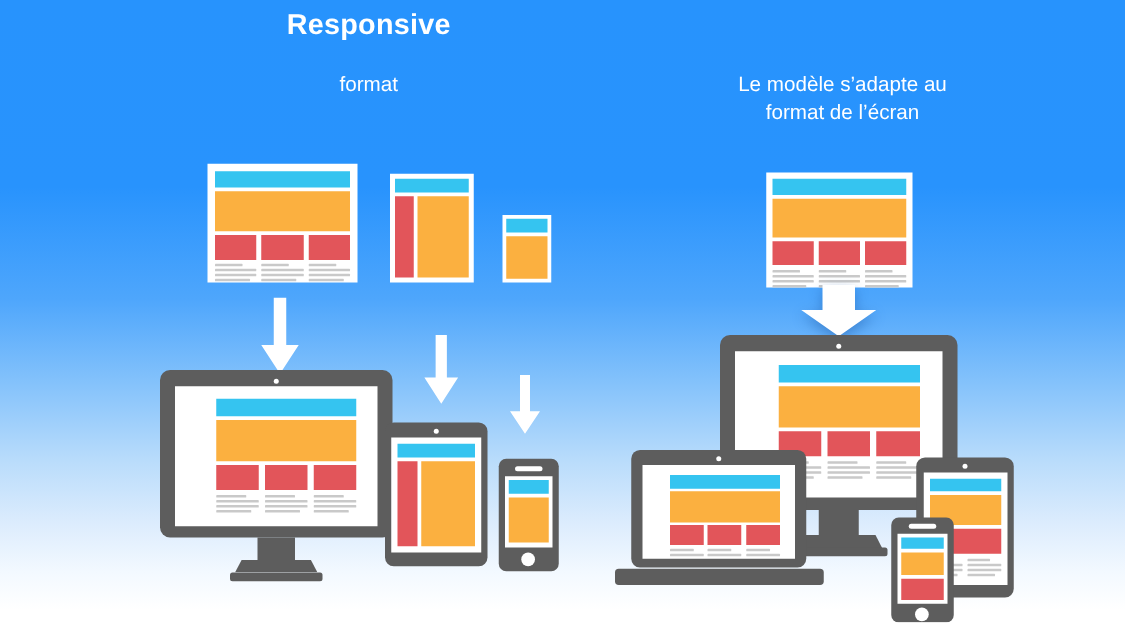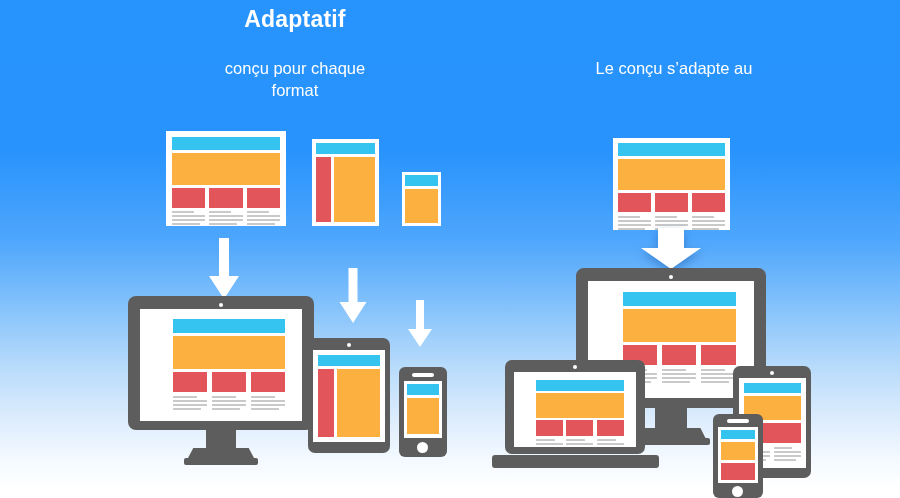--- a/index.html
+++ b/index.html
@@ -48,24 +48,23 @@
 
   
   .arrow{position:absolute;}
   .arrow svg{display:block;}
 </style>
 </head>
 <body>
 
 <div class="stage">
 
-  <div class="col-title" style="left:115px;top:6px;">Adaptatif</div>
+  <div class="col-title" style="left:115px;top:6px;">Responsive</div>
 
   <div class="col-sub" style="left:115px;top:57px;">
-    <div>conçu pour chaque</div>
     <div>format</div>
   </div>
 
   <div class="page" style="left:166px;top:131px;width:120px;height:95px;padding:5px;">
     <div class="bar-cyan" style="left:6px;top:6px;width:108px;height:13px;"></div>
     <div class="bar-orange" style="left:6px;top:22px;width:108px;height:32px;"></div>
     <div class="bar-red" style="left:6px;top:57px;width:33px;height:20px;"></div>
     <div class="bar-red" style="left:43px;top:57px;width:34px;height:20px;"></div>
     <div class="bar-red" style="left:81px;top:57px;width:33px;height:20px;"></div>
     <div class="lines" style="left:6px;top:80px;width:33px;gap:2px;">
@@ -163,21 +162,22 @@
     <div class="speaker" style="left:412px;top:373px;width:22px;height:4px;"></div>
     <div class="screen" style="left:404px;top:381px;width:38px;height:57px;">
       <div class="bar-cyan" style="left:3px;top:3px;width:32px;height:11px;"></div>
       <div class="bar-orange" style="left:3px;top:17px;width:32px;height:36px;"></div>
     </div>
     <div class="dot" style="left:417px;top:442px;width:11px;height:11px;"></div>
   </div>
 
 
   <div class="col-sub" style="left:494px;top:57px;">
-    <div>Le conçu s’adapte au</div>
+    <div>Le modèle s’adapte au</div>
+    <div>format de l’écran</div>
   </div>
 
   <div class="page" style="left:613px;top:138px;width:117px;height:92px;">
     <div class="bar-cyan" style="left:5px;top:5px;width:107px;height:13px;"></div>
     <div class="bar-orange" style="left:5px;top:21px;width:107px;height:31px;"></div>
     <div class="bar-red" style="left:5px;top:55px;width:33px;height:19px;"></div>
     <div class="bar-red" style="left:42px;top:55px;width:33px;height:19px;"></div>
     <div class="bar-red" style="left:79px;top:55px;width:33px;height:19px;"></div>
     <div class="lines" style="left:5px;top:78px;gap:2px;">
       <i style="width:22px;height:2px;"></i>

